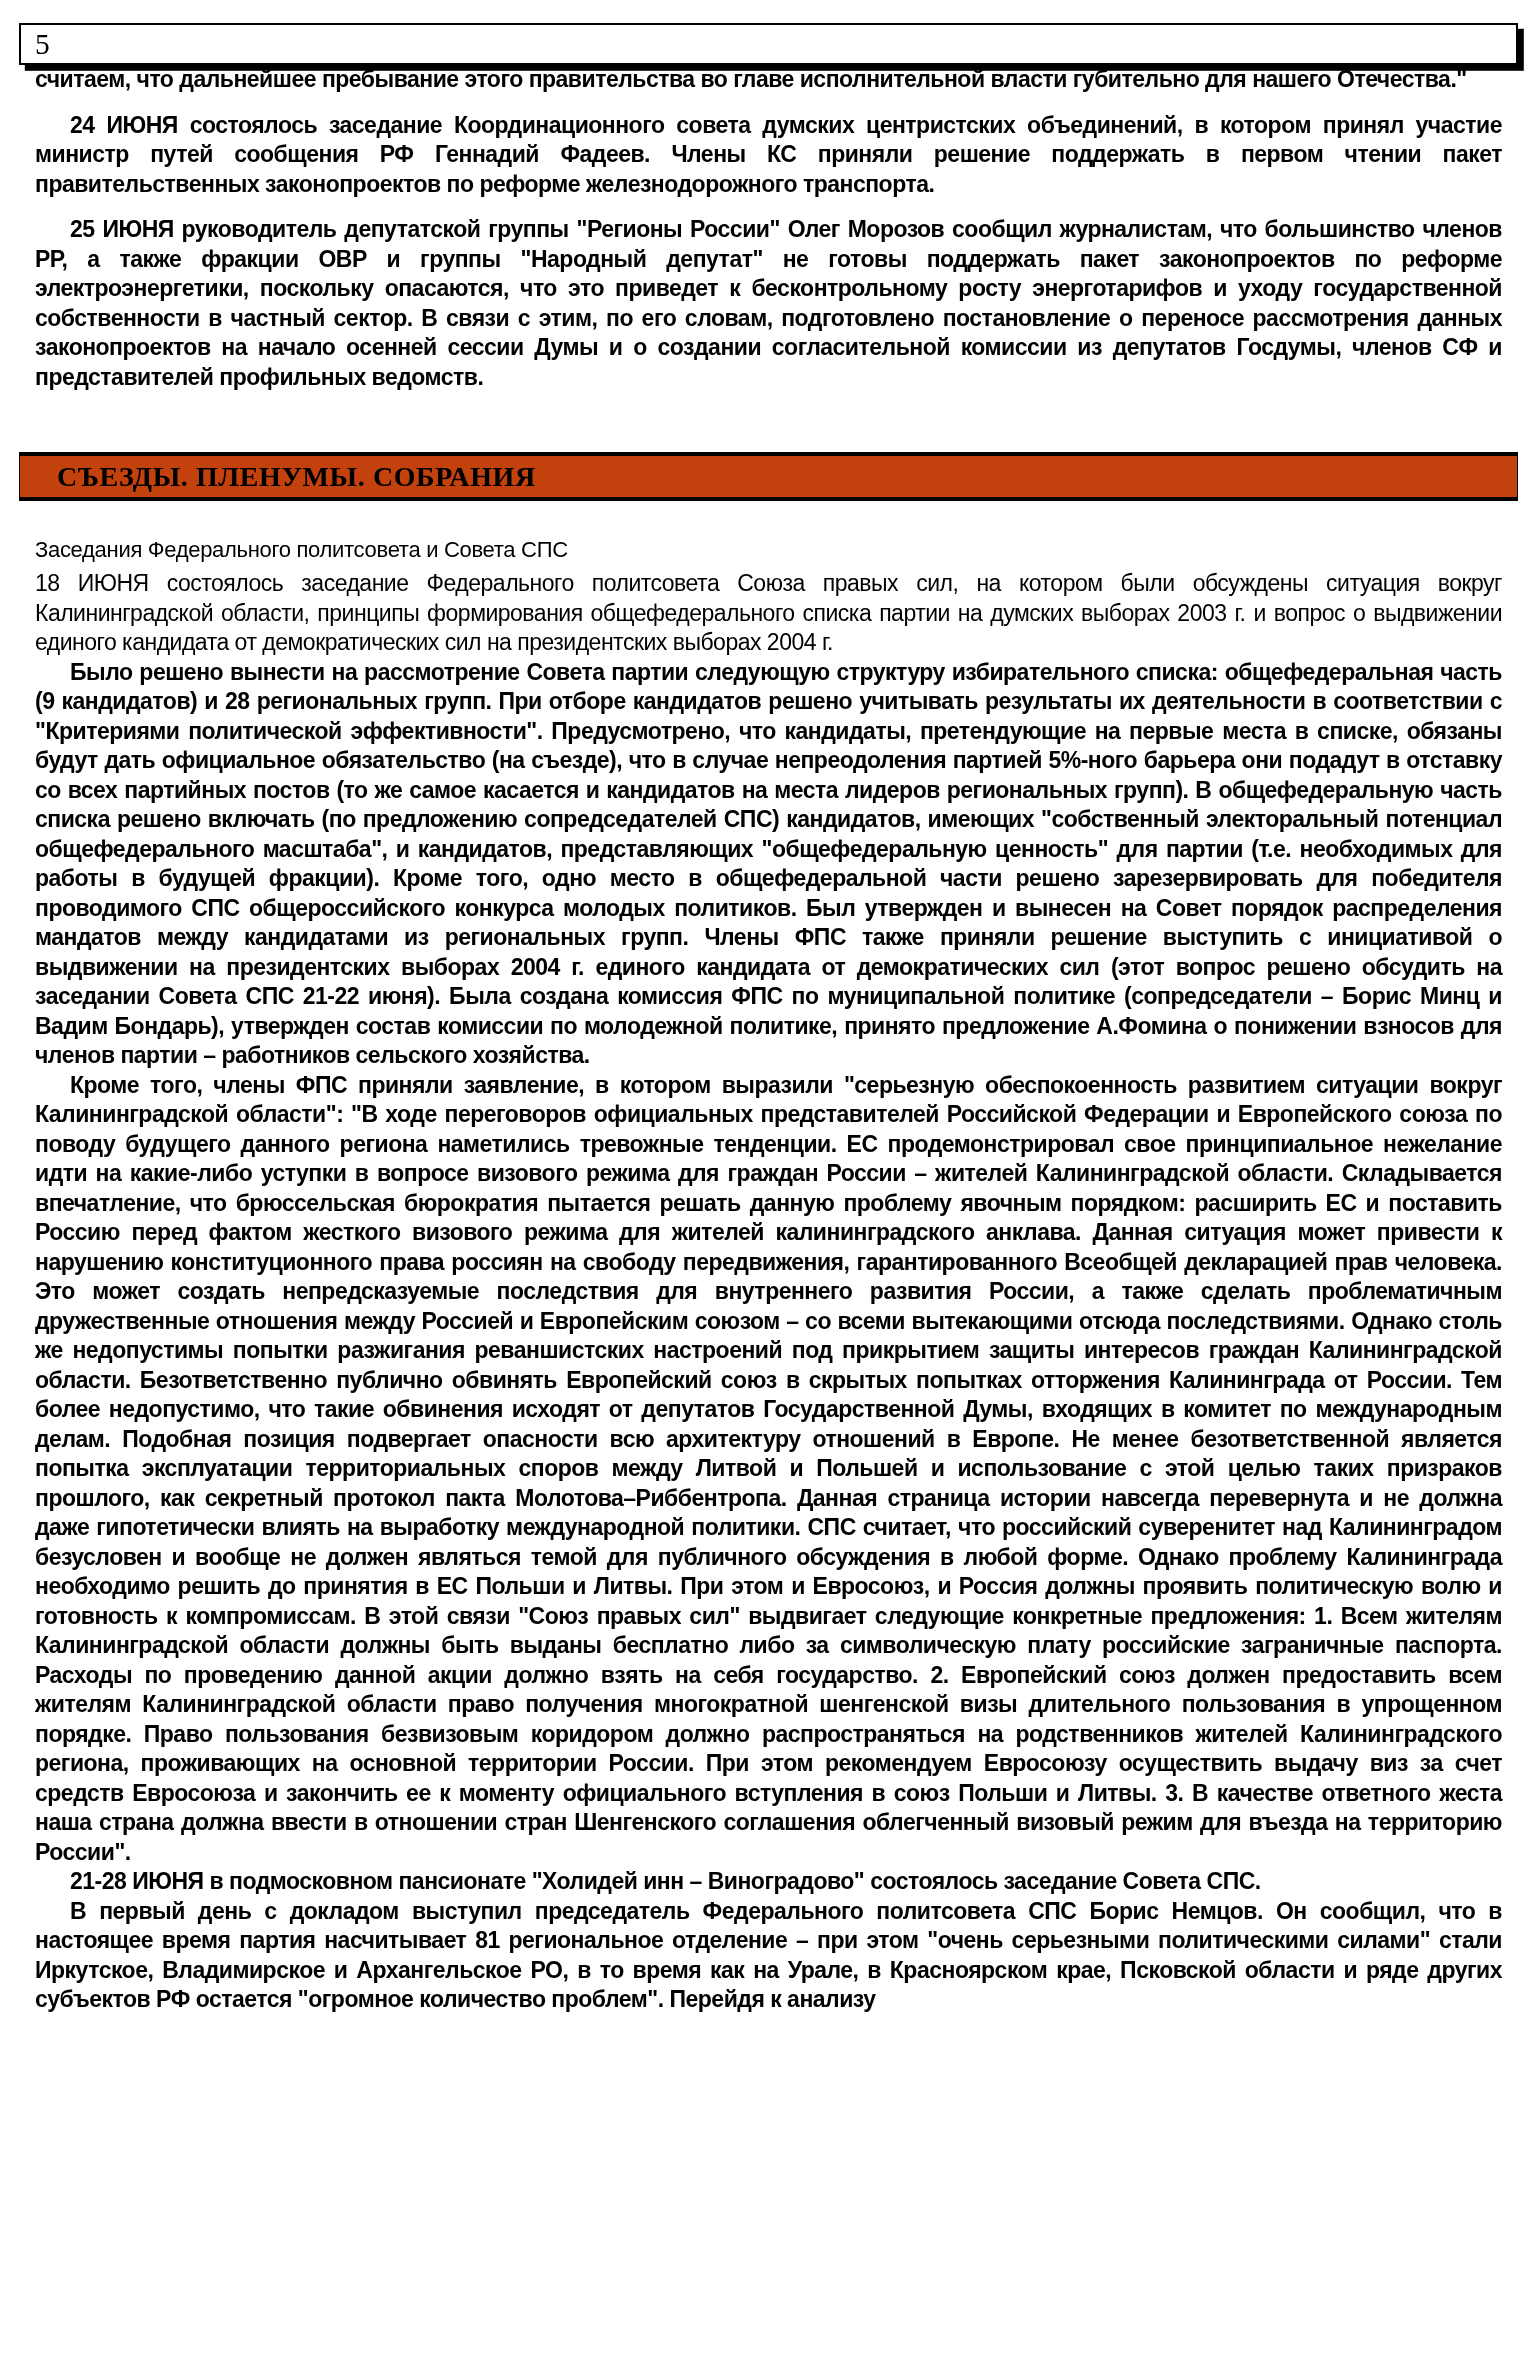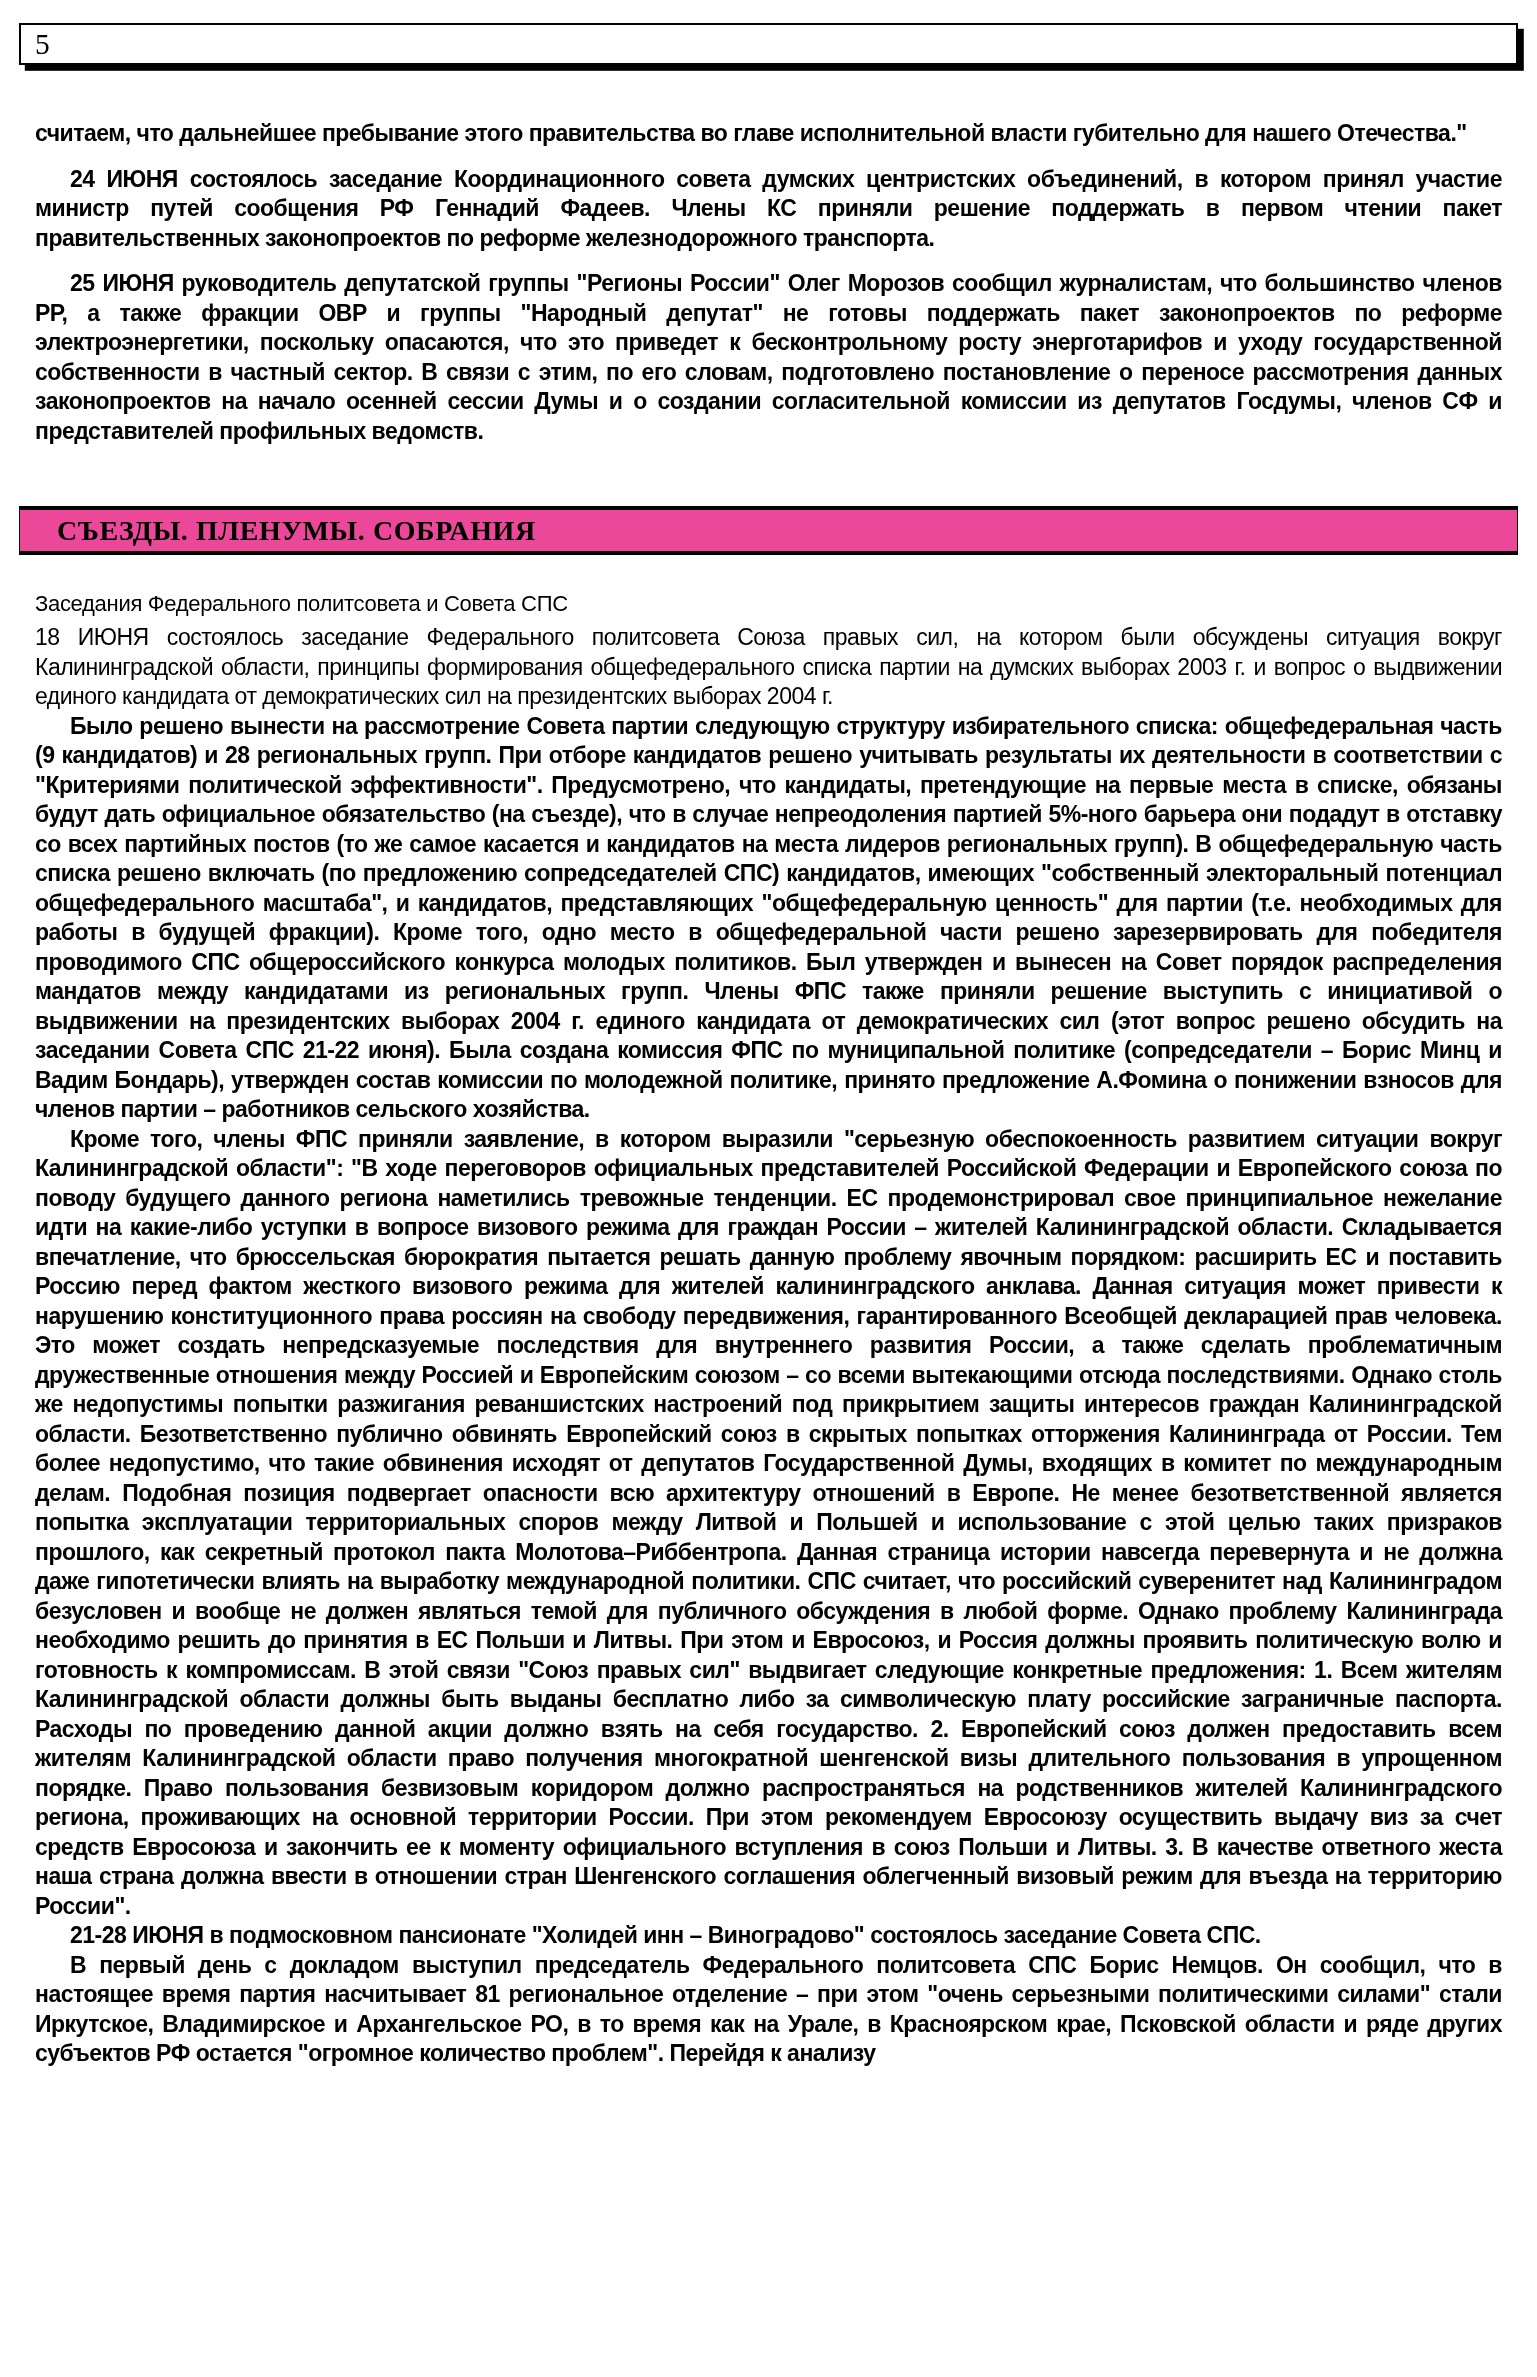--- a/index.html
+++ b/index.html
@@ -44,29 +44,29 @@
   .bodytext {
     font-size: 23px;
     line-height: 29.5px;
     letter-spacing: -0.5px;
     text-align: justify;
     margin: 0 16px;
   }
   .bold  { font-weight: bold; }
   .ind   { text-indent: 35px; }
   .mt-blank  { margin-top: 16px; }   
-  .mt-first  { margin-top: 54px; }   
+  .mt-first  { }   
   
   .section-banner {
     margin-top: 60px;
     border-top: 4.5px solid #000000;
     border-bottom: 4.5px solid #000000;
     border-left: 1.9px solid #000000;
     border-right: 1.9px solid #000000;
-    background: #ec4899;
+    background: #c2410c;
     height: 41px;
     display: flex;
     align-items: center;
     padding-left: 37px;
   }
   .section-banner .stitle {
     font-family: "Liberation Serif", serif;
     font-weight: bold;
     font-size: 28px;
     letter-spacing: 0.6px;

